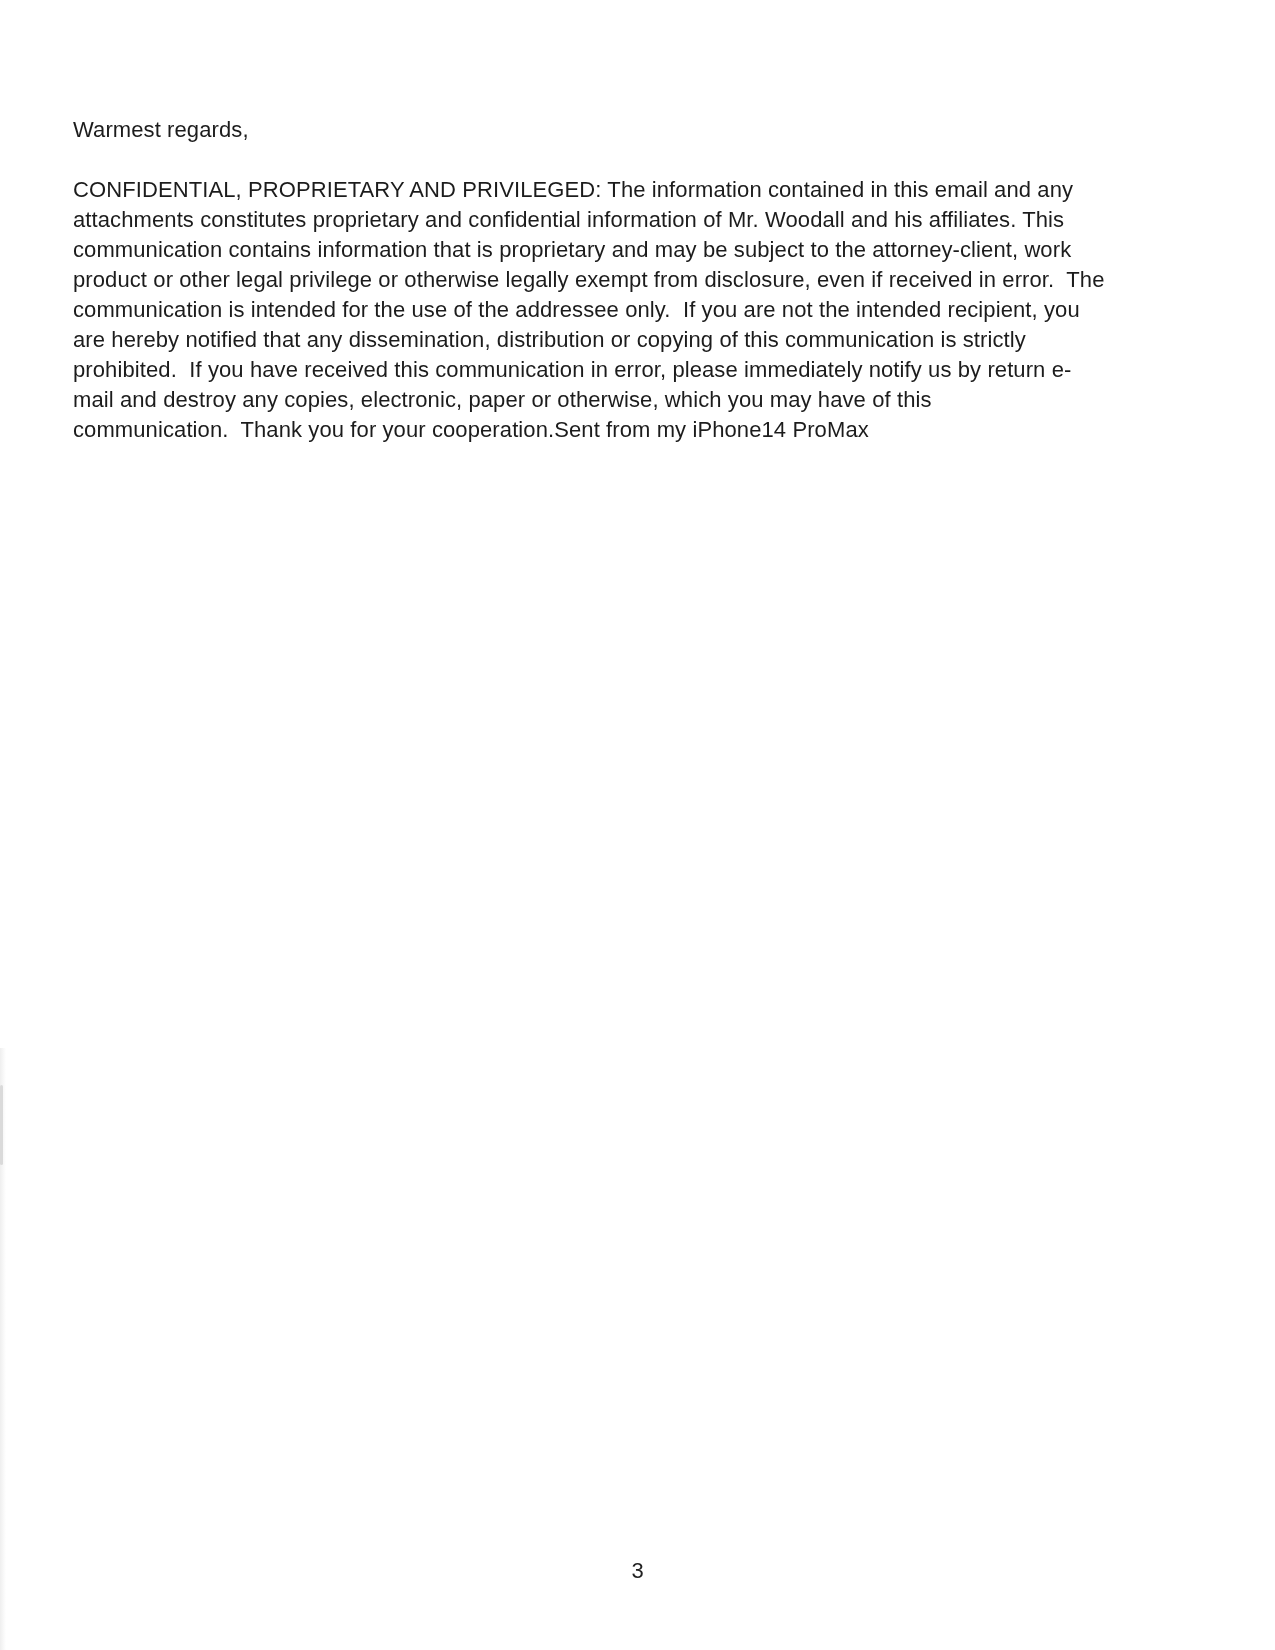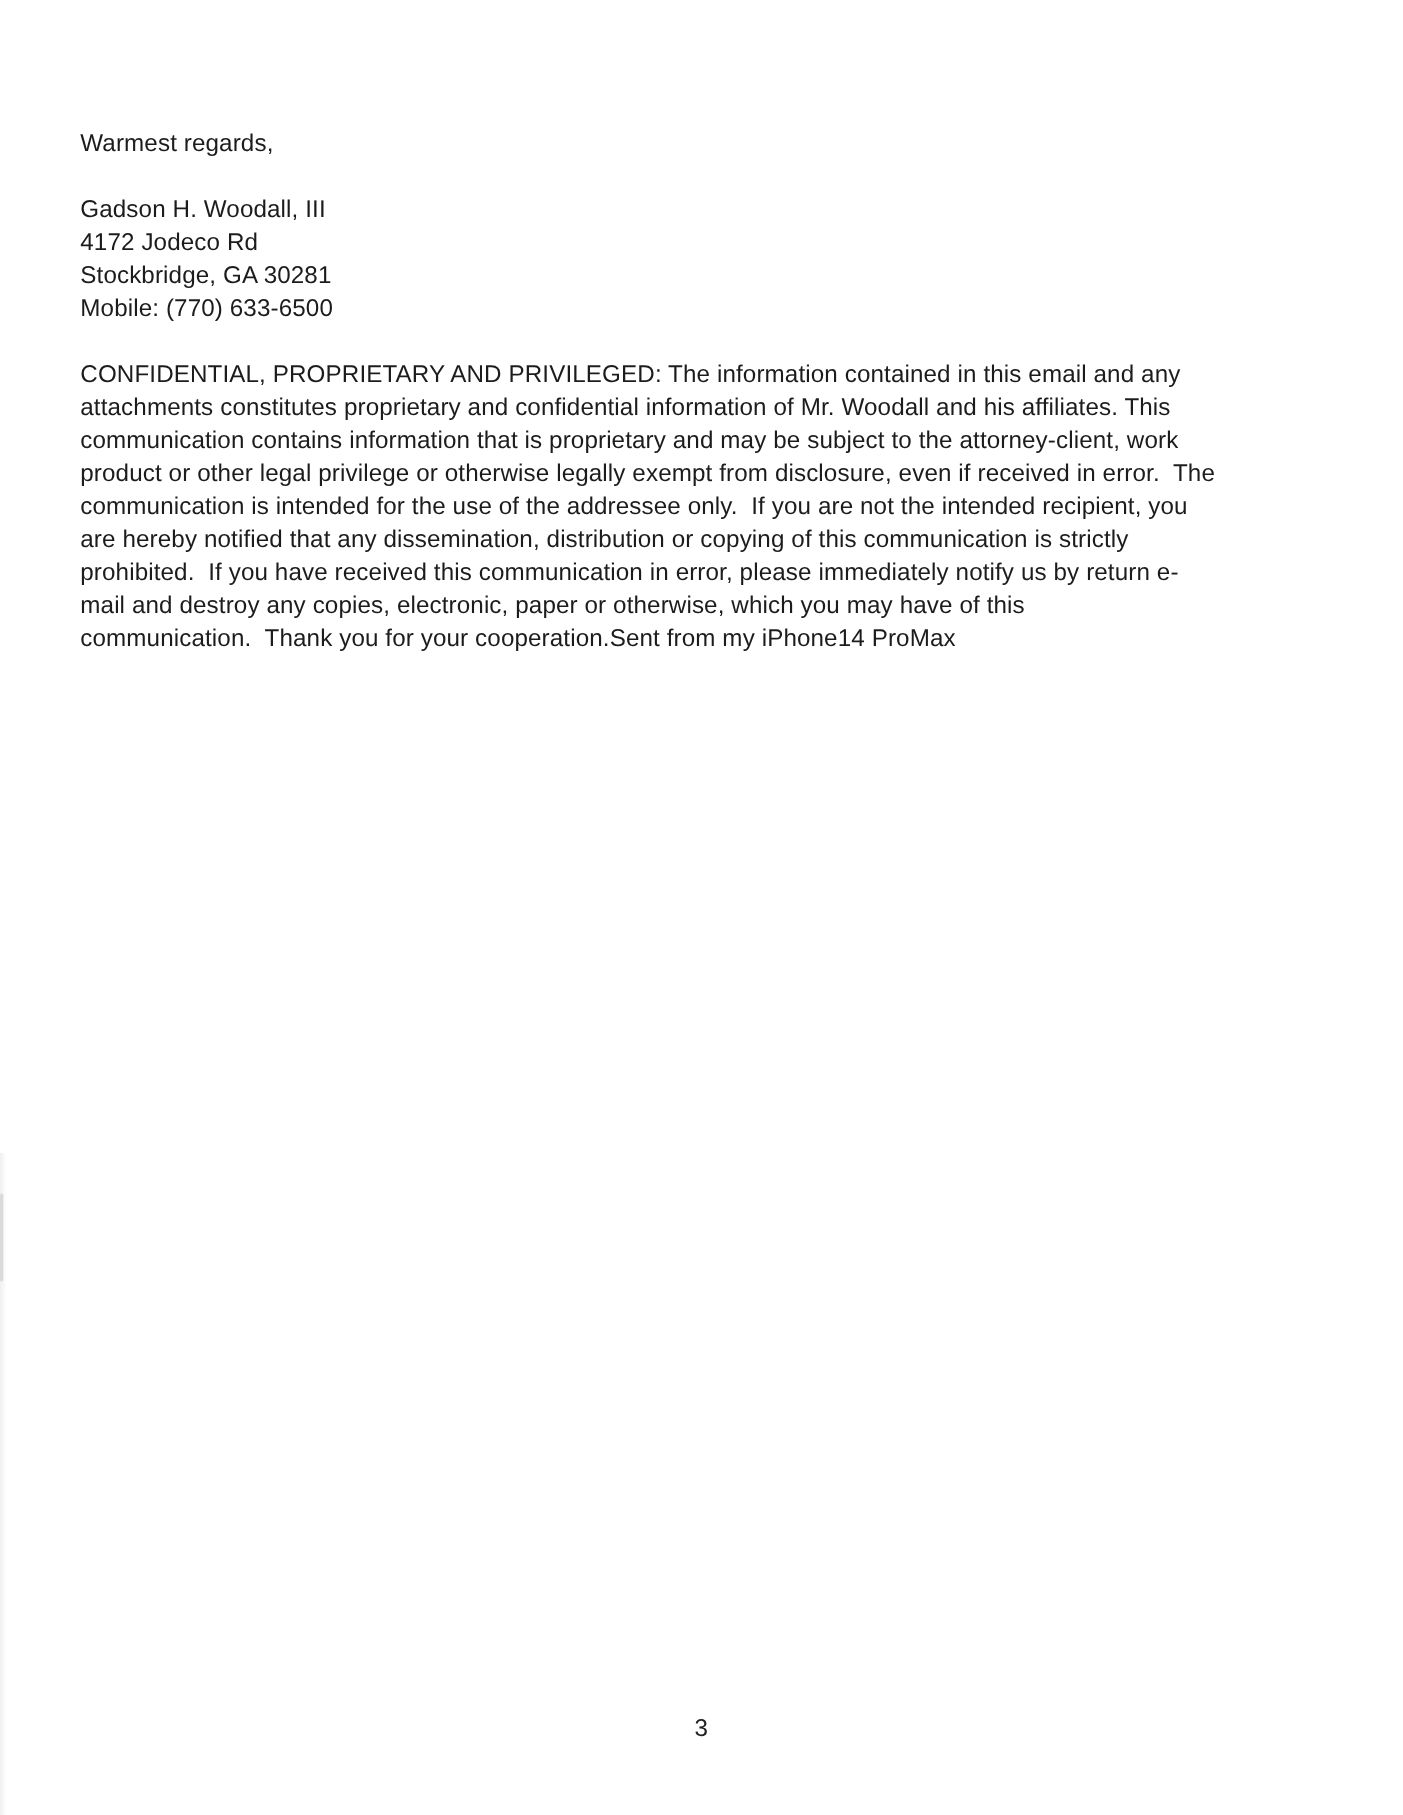--- a/index.html
+++ b/index.html
@@ -60,24 +60,20 @@
     border-radius: 2px;
     pointer-events: none;
   }
 </style>
 </head>
 <body>
 
 <div class="page">
   <div class="content">
     <p class="block">Warmest regards,</p>
-    <p class="block">Gadson H. Woodall, III
-4172 Jodeco Rd
-Stockbridge, GA 30281
-Mobile: (770) 633-6500</p>
     <p class="block">CONFIDENTIAL, PROPRIETARY AND PRIVILEGED: The information contained in this email and any
 attachments constitutes proprietary and confidential information of Mr. Woodall and his affiliates. This
 communication contains information that is proprietary and may be subject to the attorney-client, work
 product or other legal privilege or otherwise legally exempt from disclosure, even if received in error.  The
 communication is intended for the use of the addressee only.  If you are not the intended recipient, you
 are hereby notified that any dissemination, distribution or copying of this communication is strictly
 prohibited.  If you have received this communication in error, please immediately notify us by return e-
 mail and destroy any copies, electronic, paper or otherwise, which you may have of this
 communication.  Thank you for your cooperation.Sent from my iPhone14 ProMax</p>
   </div>

